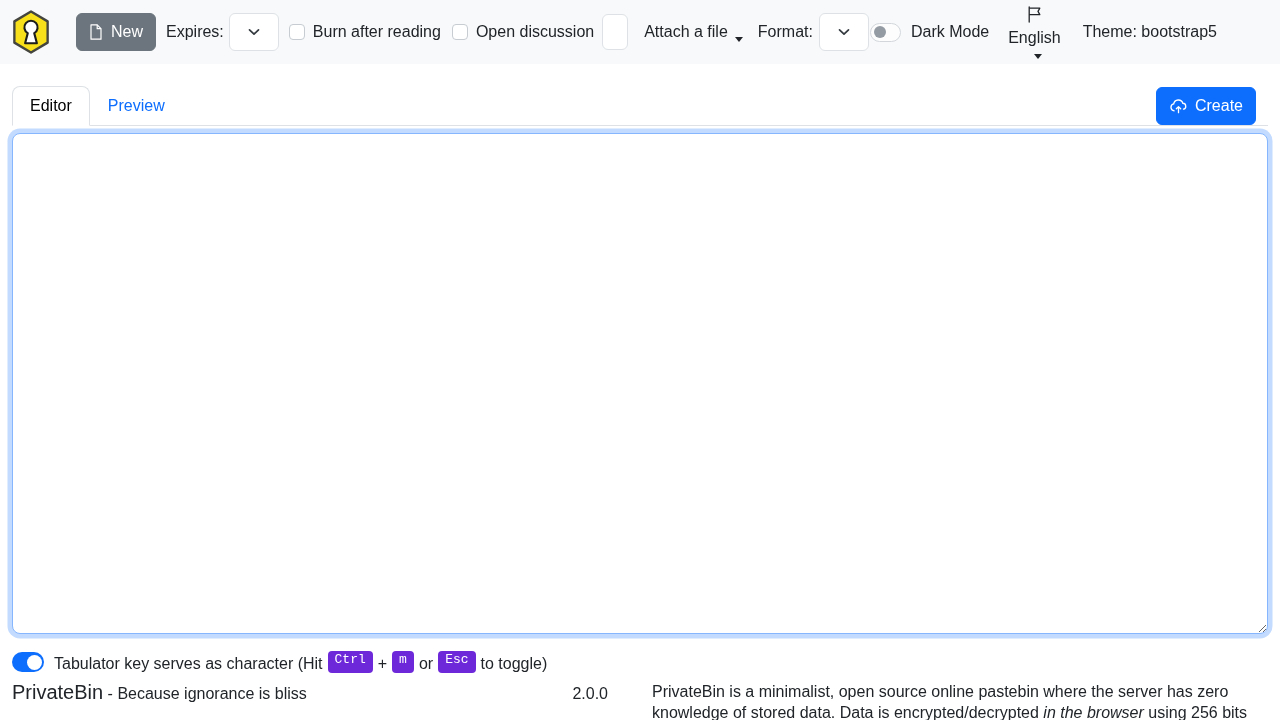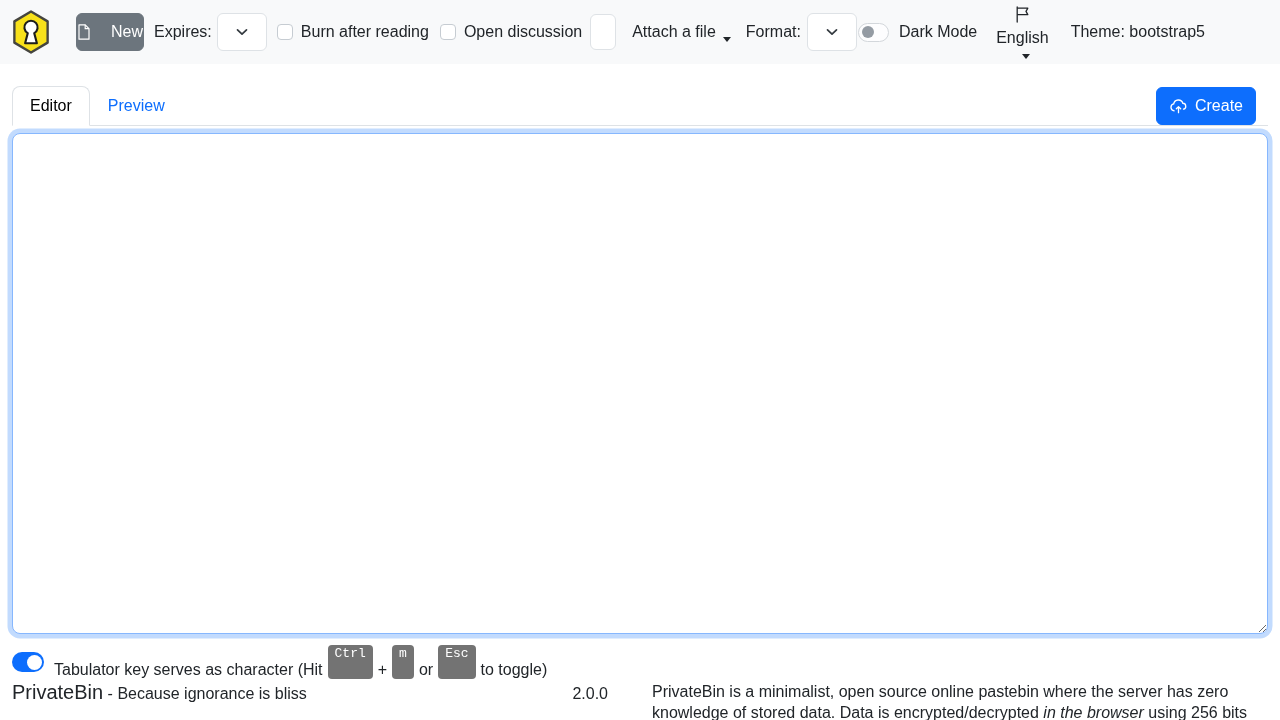--- a/index.html
+++ b/index.html
@@ -9,22 +9,22 @@
     font-size:16px; color:#212529; background:#fff;
   }
   
   .navbar {
     height:64px; background:#f8f9fa; display:flex; align-items:center;
     padding:0 12px; white-space:nowrap; overflow:hidden;
   }
   .logo { width:38px; height:44px; margin-right:26px; cursor:pointer; flex:0 0 auto; }
   .btn-new {
     height:38px; background:#6c757d; border:1px solid #6c757d; color:#fff;
-    border-radius:6px; padding:0 0; font-size:16px; display:flex;
-    align-items:center; gap:20px; margin-right:10px; cursor:pointer;
+    border-radius:6px; padding:0 12px; font-size:16px; display:flex;
+    align-items:center; gap:8px; margin-right:10px; cursor:pointer;
     font-family:inherit;
   }
   .lbl { margin-right:5px; }
   .select {
     width:50px; height:38px; background:#fff; border:1px solid #dee2e6;
     border-radius:6px; display:flex; align-items:center; justify-content:center;
     margin-right:10px; cursor:pointer;
   }
   .chk-group { display:flex; align-items:center; gap:8px; }
   .checkbox {
@@ -86,21 +86,21 @@
   .switch-on {
     width:32px; height:20px; border-radius:10px; background:#0d6efd;
     position:relative; cursor:pointer; flex:0 0 auto;
   }
   .switch-on::after {
     content:""; position:absolute; right:2.5px; top:2.5px; width:15px; height:15px;
     border-radius:50%; background:#fff;
   }
   .opt-label { display:flex; align-items:flex-end; gap:5px; }
   .kbd {
-    background:#737373; color:#fff; border-radius:4px; padding:2px 7px 18px;
+    background:#6d28d9; color:#fff; border-radius:4px; padding:2px 7px 5px;
     font-family:"Liberation Mono","DejaVu Sans Mono",monospace; font-size:13px;
     line-height:1.1; display:inline-block;
   }
   
   .footer { margin:8px 12px 0; display:flex; align-items:flex-start; }
   .f-left {
     flex:0 0 596px; display:flex; justify-content:space-between;
     align-items:baseline;
   }
   .app-name { font-size:20px; }

